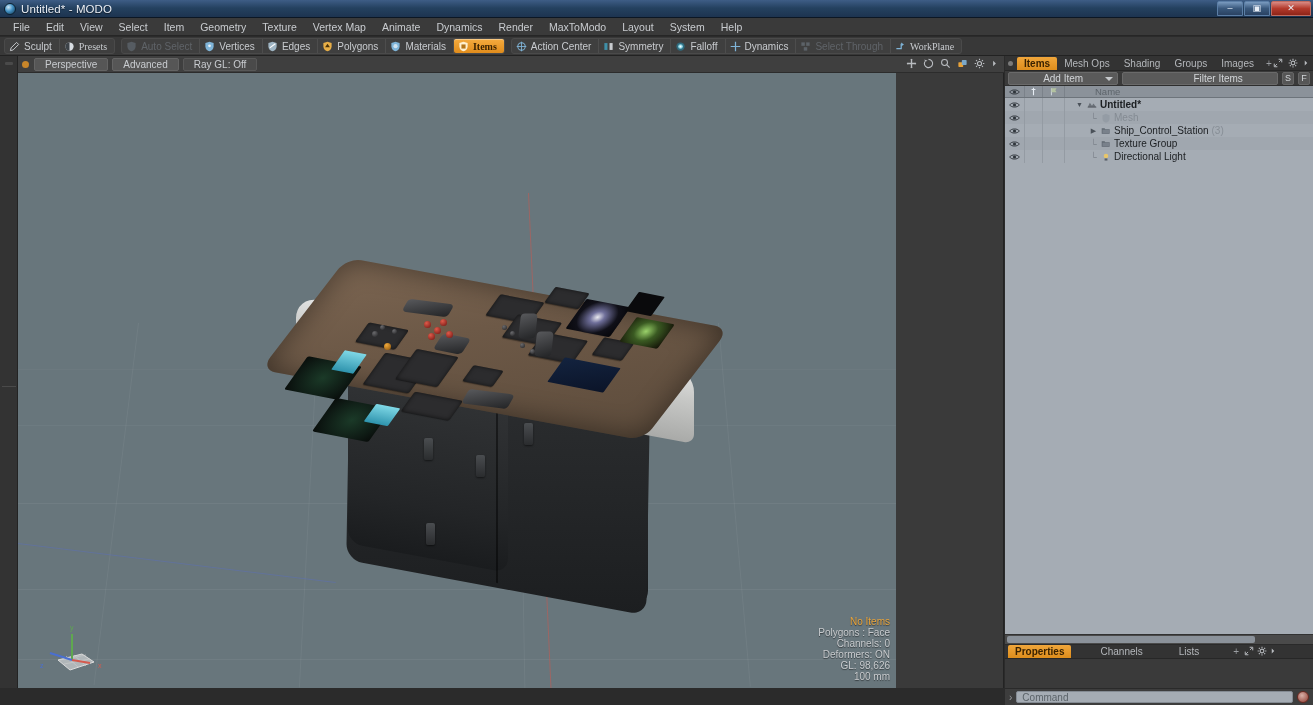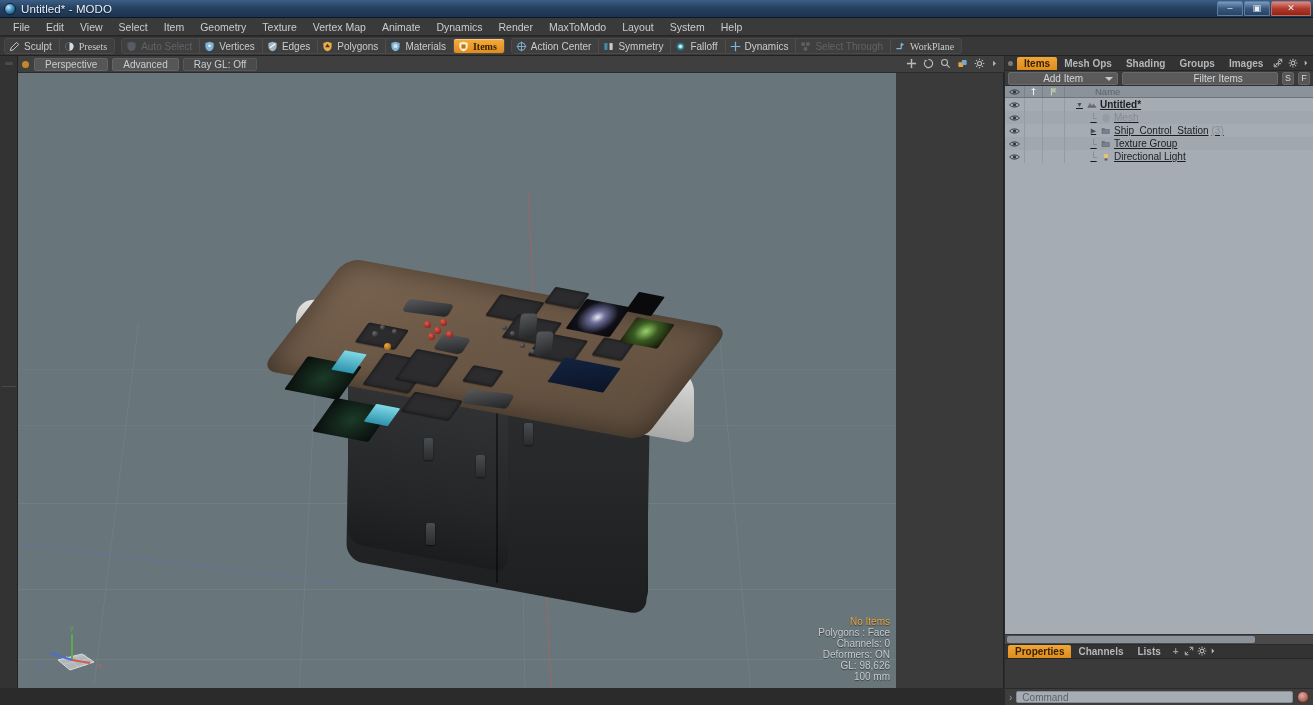--- a/index.html
+++ b/index.html
@@ -191,21 +191,21 @@
     position: absolute; left: 1005px; top: 56px; width: 308px; height: 632px;
     background: #3a3a3a;
   }
   .tabrow {
     height: 15px; background: #333333; display: flex; align-items: center;
     padding-left: 3px; border-bottom: 1px solid #272727; position: relative;
   }
   .tabrow .lead-dot { width: 5px; height: 5px; background:#7a7a7a; border-radius:50%; margin-right:4px; flex:none;}
   .tab {
     height: 13px; padding: 0 7px; font-size: 10px; color: #b4b7bb;
-    display:flex; align-items:center; border-radius: 2px 2px 0 0; font-weight: bold;
+    display:flex; align-items:center; border-radius: 2px 2px 0 0;
   }
   .tab.active { background: linear-gradient(180deg,#f0a63b,#dd8d1c); color:#3a2200; font-weight:bold; }
   .tab.plus { color:#9a9da1; padding: 0 5px; }
   .tabrow .righticons { position:absolute; right:4px; top:2px; display:flex; gap:5px; align-items:center; }
 
   .addrow {
     height: 15px; display: flex; align-items: center; gap: 4px;
     padding: 0 3px; background: #3a3a3a; border-bottom: 1px solid #2e2e2e;
   }
   .add-item {
@@ -230,21 +230,21 @@
   .listhead {
     height: 12px; background: #8b929a; display: flex; align-items: center;
     border-bottom: 1px solid #6d747b; color: #3b4148; font-size: 9.5px;
   }
   .col-eye { width: 20px; display:flex; align-items:center; justify-content:center; border-right:1px solid #7b828a; height:100%; }
   .col-a   { width: 18px; display:flex; align-items:center; justify-content:center; border-right:1px solid #7b828a; height:100%;}
   .col-b   { width: 22px; display:flex; align-items:center; justify-content:center; border-right:1px solid #7b828a; height:100%;}
   .col-name{ flex:1; padding-left: 30px; color:#5d646b; }
 
   .itemlist { background: #a5acb4; height: 540px; position: relative; }
-  .irow { height: 13px; display: flex; align-items: center; font-size: 10px; color: #1b1e21; text-decoration: underline; }
+  .irow { height: 13px; display: flex; align-items: center; font-size: 10px; color: #1b1e21; }
   .irow:nth-child(even) { background: #a0a7af; }
   .irow .col-eye { border-right: 1px solid #949ba3; }
   .irow .col-a, .irow .col-b { border-right: 1px solid #949ba3; }
   .irow .lbl { flex:1; display:flex; align-items:center; gap:3px; white-space: nowrap; }
   .irow .lbl.bold { font-weight: bold; }
   .irow .lbl.dim { color: #848b93; }
   .irow .count { color:#878e96; }
   .twisty { width: 9px; text-align:center; font-size: 7px; color:#4a5159; }
   .elbow { width: 9px; text-align:center; font-size: 9px; color:#7b828a; }
 
@@ -762,21 +762,21 @@
           </div>
         </div>
       </div>
 
     <div class="hscroll" style="top:578px;">
       <div class="thumb"></div>
     </div>
 
     <div class="props-tabrow">
       <div class="lead-dot"></div>
-      <div id="rp-bottom-tabs" style="display:flex;align-items:center;">
+      <div id="rp-bottom-tabs" style="display:flex;align-items:center;gap:22px;">
           <div class="tab active">Properties</div>
           <div class="tab">Channels</div>
           <div class="tab">Lists</div>
           <div class="tab plus">+</div>
         </div>
       <div class="righticons">
         <svg width="10" height="10" viewBox="0 0 16 16">
           <path d="M9 2h5v5M7 14H2V9" fill="none" stroke="#b9bcc0" stroke-width="1.6"></path>
           <path d="M13 3L9.5 6.5M3 13l3.5-3.5" stroke="#b9bcc0" stroke-width="1.4"></path>
         </svg>

